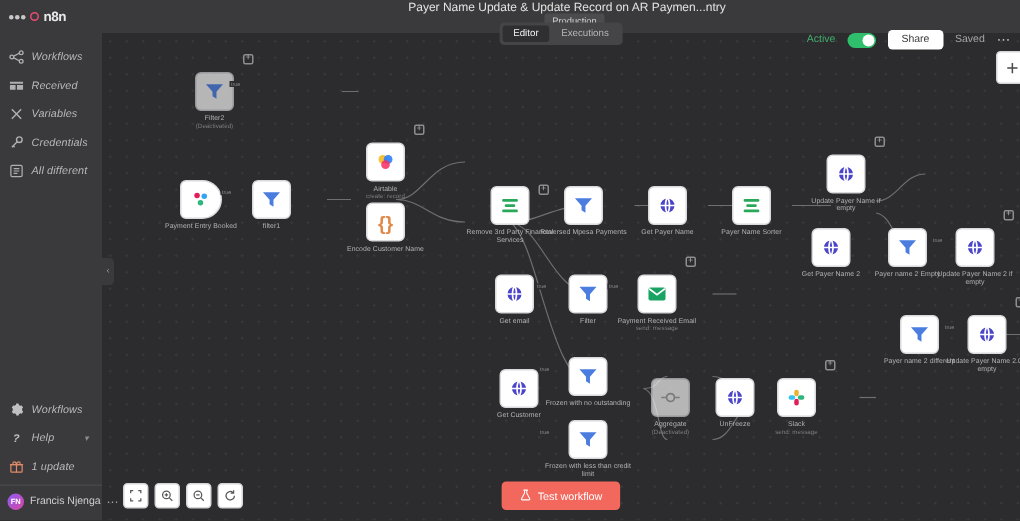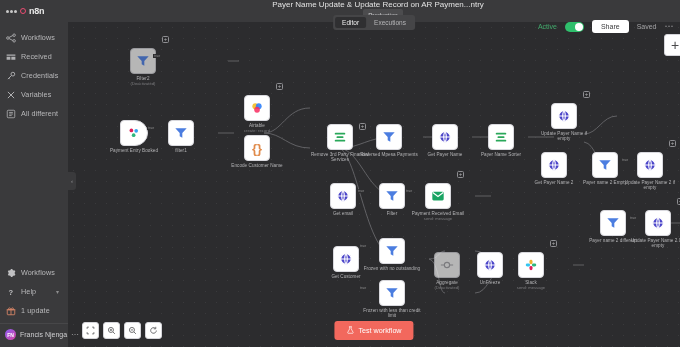--- a/index.html
+++ b/index.html
@@ -26,21 +26,21 @@
     padding-left: 6px; gap: 3px;
   }
   .logo-dots { display:flex; align-items:center; gap:1px; }
   .logo-dot { width:3px;height:3px;border-radius:50%;background:#c8c8c8; }
   .logo-ring { width:6px;height:6px;border-radius:50%;border:1.3px solid #ea4b71; }
   .logo-text { color:#e8e8e8; font-size:9px; font-weight:700; letter-spacing:-0.3px; }
 
   .nav-list { margin-top: 6px; display:flex; flex-direction:column; }
   .nav-item {
     display:flex; align-items:center; gap:5px;
-    padding: 4px 5px; cursor: pointer;
+    padding: 4px 5px; cursor: pointer; font-style: italic;
   }
   .nav-icon { width:11px; height:11px; flex:0 0 11px; display:flex; align-items:center; justify-content:center; }
   .nav-icon svg { width:10px; height:10px; }
   .nav-label { color:#b9b9bb; font-size:7.2px; white-space:nowrap; letter-spacing:0.1px; }
 
   .sidebar-spacer { flex: 1 1 auto; }
   .sidebar-bottom { padding-bottom: 4px; display:flex; flex-direction:column; gap:0px; }
   .chev { margin-left:auto; color:#8c8c8e; font-size:6px; padding-right:4px; }
 
   .user-row {
@@ -201,34 +201,34 @@
       <div class="nav-item">
         <span class="nav-icon">
           <svg viewBox="0 0 16 16" fill="#b0b0b2">
               <path d="M1 4h14v2H1zM1 7.5h6v5H1zM8.5 7.5h6.5v5H8.5z"></path>
             </svg>
         </span>
         <span class="nav-label">Received</span>
       </div>
       <div class="nav-item">
         <span class="nav-icon">
+          <svg viewBox="0 0 16 16" fill="none" stroke="#b0b0b2" stroke-width="1.6">
+            <path d="M3 3l10 10M13 3L3 13"></path>
+          </svg>
+        </span>
+        <span class="nav-label">Variables</span>
+      </div>
+      <div class="nav-item">
+        <span class="nav-icon">
           <svg viewBox="0 0 16 16" fill="none" stroke="#b0b0b2" stroke-width="1.5">
             <circle cx="11" cy="5" r="3"></circle>
               <path d="M9 7L3 13M4.5 11.5l1.5 1.5"></path>
           </svg>
         </span>
         <span class="nav-label">Credentials</span>
-      </div>
-      <div class="nav-item">
-        <span class="nav-icon">
-          <svg viewBox="0 0 16 16" fill="none" stroke="#b0b0b2" stroke-width="1.6">
-            <path d="M3 3l10 10M13 3L3 13"></path>
-          </svg>
-        </span>
-        <span class="nav-label">Variables</span>
       </div>
       <div class="nav-item">
         <span class="nav-icon">
           <svg viewBox="0 0 16 16" fill="none" stroke="#b0b0b2" stroke-width="1.3">
             <rect x="2" y="2" width="12" height="12" rx="1.5"></rect>
               <path d="M5 5.5h6M5 8h6M5 10.5h4"></path>
           </svg>
         </span>
         <span class="nav-label">All different</span>
       </div>

